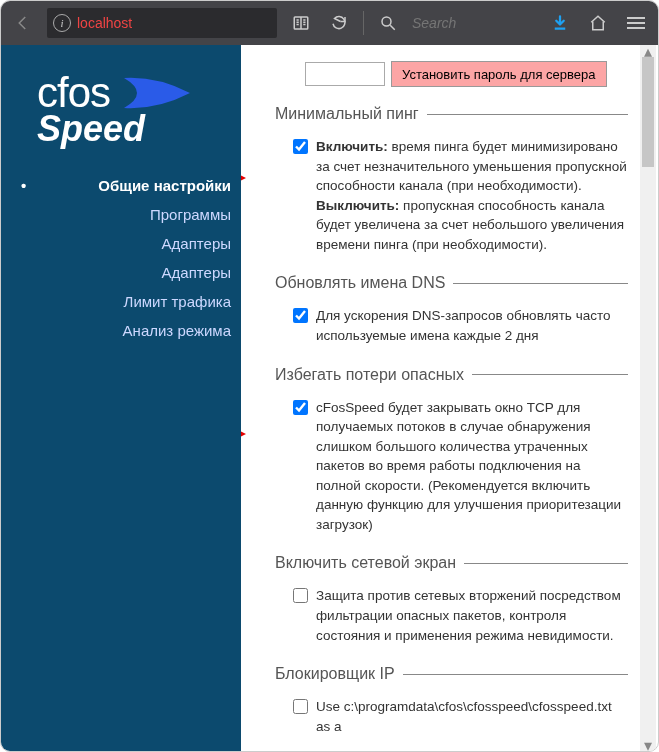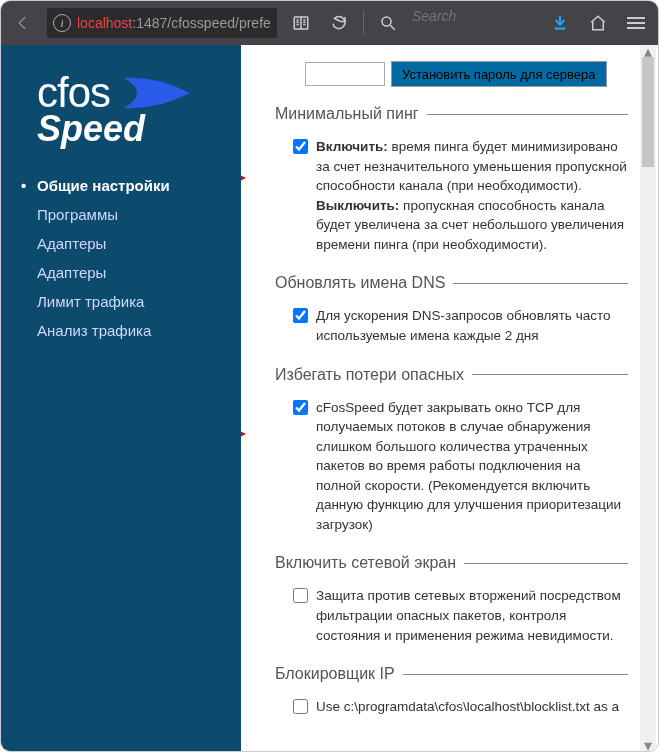--- a/index.html
+++ b/index.html
@@ -43,21 +43,21 @@
   .url-bar .info-ico {
     width: 18px; height: 18px; border: 1px solid #aaa; border-radius: 50%;
     display: flex; align-items: center; justify-content: center;
     font-size: 11px; color: #ccc; margin-right: 6px;
     font-family: Georgia, serif; font-style: italic;
   }
   .url-host { color: #ef4444; font-size: 14px; }
   .url-rest { color: #9a9a9a; font-size: 14px; }
   .search-box {
     flex: 1;
-    display: flex; align-items: flex-start;
+    display: flex; align-items: center;
     height: 30px;
     margin: 0 4px;
     min-width: 0;
   }
   .search-box input {
     flex: 1;
     background: transparent;
     border: none;
     color: #ccc;
     font-style: italic;
@@ -80,21 +80,21 @@
     color: #fff;
     padding: 24px 0 0 0;
     flex: 0 0 240px;
   }
   .logo {
     padding: 0 18px 10px 36px;
   }
   .logo-row1 { font-size: 42px; font-weight: 400; letter-spacing: -1px; display:flex; align-items:center; gap:12px;}
   .logo-row1 .swoosh { width: 70px; height: 34px; }
   .logo-row2 { font-size: 36px; font-weight: 700; font-style: italic; line-height: 1; margin-top:-6px;}
-  .nav { list-style: none; padding: 16px 0 0 0; }
+  .nav { list-style: none; padding: 16px 0 0 0; text-align: right; }
   .nav li { padding: 4px 10px 8px 36px; font-size: 15px; color: #cdd8ff; cursor: pointer; }
   .nav li.active { color: #fff; font-weight: 700; position: relative; }
   .nav li.active::before {
     content: "•"; position: absolute; left: 20px; top: 4px; font-size: 15px;
   }
 
   .content {
     flex: 1;
     padding: 16px 30px 10px 34px;
     font-size: 13.5px;
@@ -102,21 +102,21 @@
     overflow: hidden;
     position: relative;
   }
   .pwd-row { display: flex; gap: 6px; align-items: center; margin-bottom: 18px; margin-left: 30px;}
   .pwd-row input[type=text] {
     width: 80px; height: 24px;
     border: 1px solid #aaa;
   }
   .pwd-row button {
     height: 26px; padding: 0 10px;
-    background: #0369a1;
+    background: #fca5a5;
     border: 1px solid #999;
     font-size: 13px;
     cursor: pointer;
   }
 
   fieldset {
     border: none;
     border-top: 1px solid #888;
     margin: 0 0 16px 0;
     padding: 10px 0 0 0;
@@ -166,21 +166,20 @@
 
 <div class="toolbar">
   <div class="tool-btn">
     <svg class="tool-svg" viewBox="0 0 24 24" fill="none" stroke="#888" stroke-width="2">
         <path d="M15 4 L7 12 L15 20"></path>
       </svg>
   </div>
   <div class="url-bar">
     <span class="info-ico">i</span>
     <span class="url-host">localhost</span>
-      <span class="url-rest">:1487/cfosspeed/prefe</span>
   </div>
   <div class="tool-btn enabled">
     <svg class="tool-svg" viewBox="0 0 24 24" fill="none" stroke="#ccc" stroke-width="2">
         <rect x="3" y="4" width="18" height="16" rx="1"></rect>
         <path d="M12 4 V20"></path>
         <path d="M6 8 H9 M6 11 H9 M6 14 H9 M15 8 H18 M15 11 H18 M15 14 H18"></path>
       </svg>
   </div>
   <div class="tool-btn enabled">
     <svg class="tool-svg" viewBox="0 0 24 24" fill="none" stroke="#ccc" stroke-width="2">
@@ -230,21 +229,21 @@
         </svg>
       </div>
       <div class="logo-row2">Speed</div>
     </div>
     <ul class="nav">
       <li class="active">Общие настройки</li>
       <li>Программы</li>
       <li>Адаптеры</li>
       <li>Адаптеры</li>
       <li>Лимит трафика</li>
-      <li>Анализ трафика</li>
+      <li>Анализ режима</li>
     </ul>
   </div>
 
   <div class="content">
 
     <div class="pwd-row">
       <input type="text" style="">
       <button>Установить пароль для сервера</button>
     </div>
 
@@ -280,21 +279,21 @@
       <div class="opt">
         <input type="checkbox" style="">
         <div class="txt">Защита против сетевых вторжений посредством фильтрации опасных пакетов, контроля состояния и применения режима невидимости.</div>
       </div>
     </fieldset>
 
     <fieldset>
       <legend>Блокировщик IP</legend>
       <div class="opt">
         <input type="checkbox" style="">
-        <div class="txt">Use c:\programdata\cfos\localhost\blocklist.txt as a</div>
+        <div class="txt">Use c:\programdata\cfos\cfosspeed\cfosspeed.txt as a</div>
       </div>
     </fieldset>
 
     <div class="arrow" style="left:-73px; top:120px">
       <svg width="80" height="26" viewBox="0 0 80 26">
           <path d="M2 13 L60 13" stroke="#e30000" stroke-width="10"></path>
           <path d="M56 2 L78 13 L56 24 Z" fill="#e30000"></path>
         </svg>
     </div>
     <div class="arrow" style="left:-73px; top:376px">

